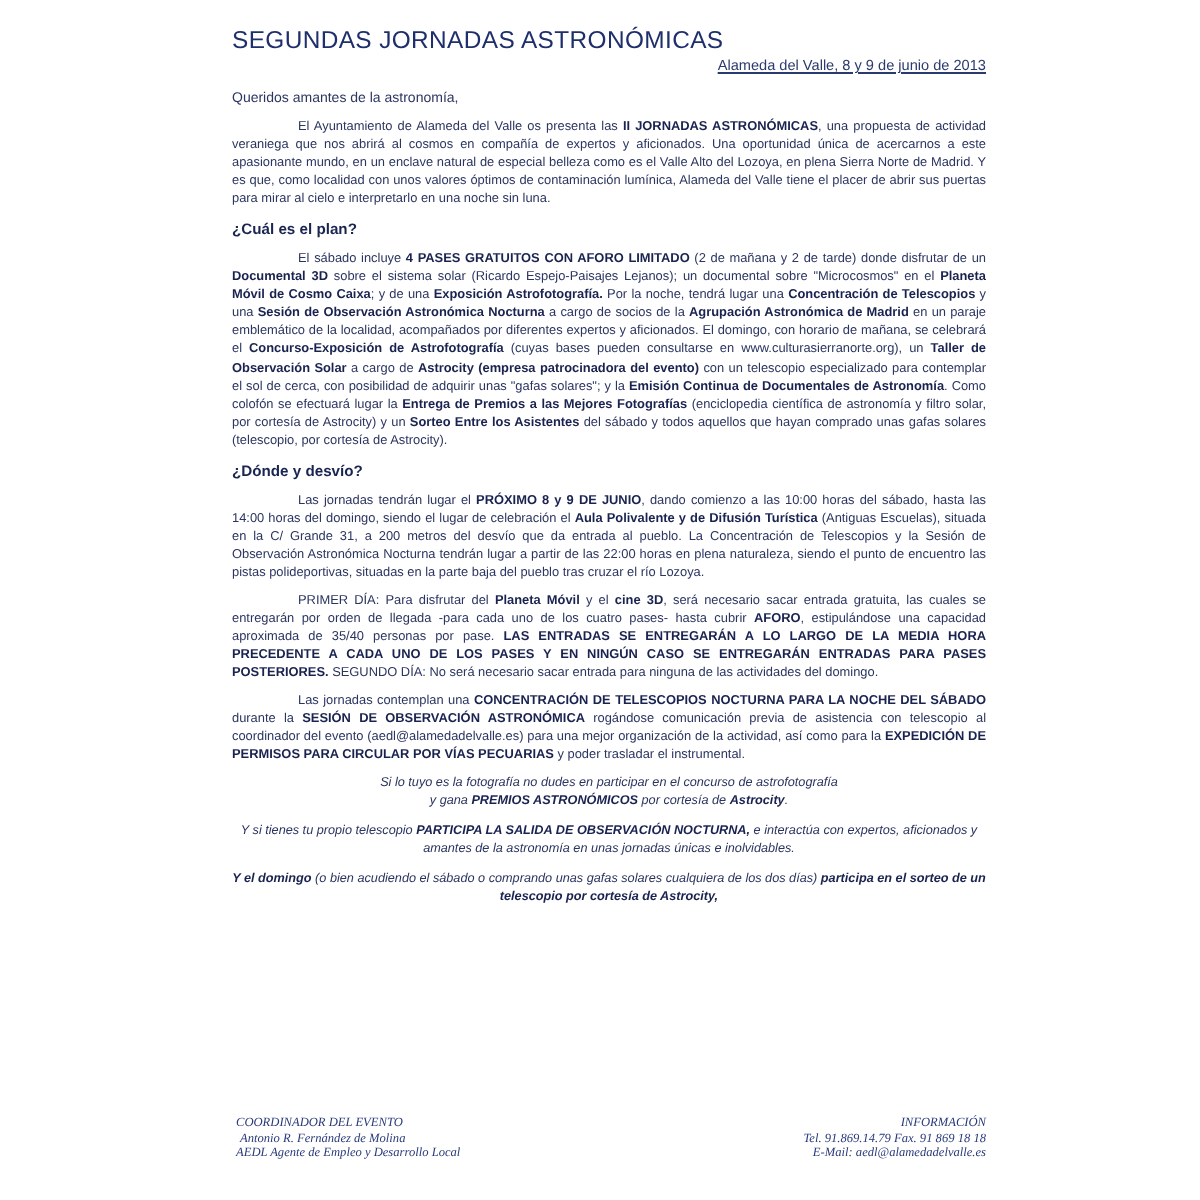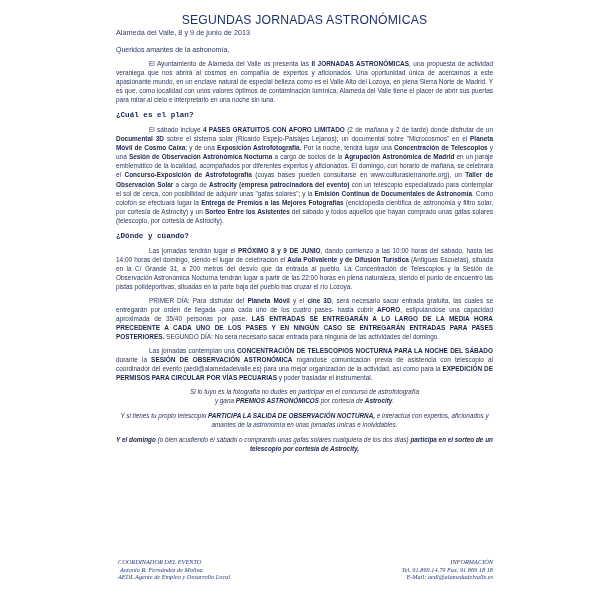--- a/index.html
+++ b/index.html
@@ -1,43 +1,43 @@
 <!DOCTYPE html>
 <html><head>
 <meta charset="utf-8">
 <style>
   html, body { margin:0; padding:0; background:#ffffff; }
   body { width:600px; height:600px; overflow:hidden; position:relative; font-family:"Liberation Sans", sans-serif; color:#1f2a55; }
   .page { position:absolute; left:116px; top:0; width:377px; }
-  .title { text-align:center; font-size:12.2px; color:#1f2f6b; margin-top:13px; letter-spacing:0.2px; line-height:14px; }
-  .subtitle { text-align:left; font-size:7.3px; color:#2b3a6e; line-height:9px; margin-top:1px; }
+  .title { text-align:left; font-size:12.2px; color:#1f2f6b; margin-top:13px; letter-spacing:0.2px; line-height:14px; }
+  .subtitle { text-align:right; font-size:7.3px; color:#2b3a6e; line-height:9px; margin-top:1px;text-decoration:underline; }
   .salute { font-size:7px; margin-top:8px; line-height:9px; color:#2b3560; }
   p.body { font-size:6.45px; line-height:9.05px; text-align:justify; margin:5px 0 0 0; color:#2b3560; text-indent:33px; }
   p.body b, .ital b { color:#1a2350; }
-  h3 { font-size:7.6px; font-weight:bold; color:#1a2552; margin:6px 0 0 0; line-height:10px;font-family:Liberation Mono, monospace; }
+  h3 { font-size:7.6px; font-weight:bold; color:#1a2552; margin:6px 0 0 0; line-height:10px; }
   .ital { font-style:italic; font-size:6.35px; text-align:center; line-height:8.9px; color:#2b3560; }
   .ital.gap { margin-top:6px; }
   .footer { position:absolute; top:558px; left:118px; width:375px; font-family:"Liberation Serif", serif; font-style:italic; font-size:6.3px; line-height:7.7px; color:#2a3a7a; }
   .foot-left { position:absolute; left:0; top:0; }
   .foot-right { position:absolute; right:0; top:0; text-align:right; }
   .indent1 { padding-left:2px; }
 </style>
 </head>
 <body>
 
 <div class="page">
   <div class="title">SEGUNDAS JORNADAS ASTRONÓMICAS</div>
   <div class="subtitle">Alameda del Valle,  8 y 9 de junio de 2013</div>
   <div class="salute">Queridos amantes de la astronomía,</div>
   <p class="body">El Ayuntamiento de Alameda del Valle os presenta las <b>II JORNADAS ASTRONÓMICAS</b>, una propuesta de actividad veraniega que nos abrirá al cosmos en compañía de expertos y aficionados. Una oportunidad única de acercarnos a este apasionante mundo, en un enclave natural de especial belleza como es el Valle Alto del Lozoya, en plena Sierra Norte de Madrid. Y es que, como localidad con unos valores óptimos de contaminación lumínica, Alameda del Valle tiene el placer de abrir sus puertas para mirar al cielo e interpretarlo en una noche sin luna.</p>
 
   <h3>¿Cuál es el plan?</h3>
   <p class="body">El sábado incluye <b>4 PASES GRATUITOS CON AFORO LIMITADO</b> (2 de mañana y 2 de tarde) donde disfrutar de un <b>Documental 3D</b> sobre el sistema solar (Ricardo Espejo-Paisajes Lejanos); un documental sobre "Microcosmos" en el <b>Planeta Móvil de Cosmo Caixa</b>; y de una <b>Exposición Astrofotografía.</b> Por la noche, tendrá lugar una <b>Concentración de Telescopios</b> y una <b>Sesión de Observación Astronómica Nocturna</b> a cargo de socios de la <b>Agrupación Astronómica de Madrid</b> en un paraje emblemático de la localidad, acompañados por diferentes expertos y aficionados. El domingo, con horario de mañana, se celebrará el <b>Concurso-Exposición de Astrofotografía</b> (cuyas bases pueden consultarse en www.culturasierranorte.org), un <b>Taller de Observación Solar</b> a cargo de <b>Astrocity (empresa patrocinadora del evento)</b> con un telescopio especializado para contemplar el sol de cerca, con posibilidad de adquirir unas "gafas solares"; y la <b>Emisión Continua de Documentales de Astronomía</b>. Como colofón se efectuará lugar la <b>Entrega de Premios a las Mejores Fotografías</b> (enciclopedia científica de astronomía y filtro solar, por cortesía de Astrocity) y un <b>Sorteo Entre los Asistentes</b> del sábado y todos aquellos que hayan comprado unas gafas solares (telescopio, por cortesía de Astrocity).</p>
 
-  <h3>¿Dónde y cúando?</h3>
+  <h3>¿Dónde y desvío?</h3>
   <p class="body">Las jornadas tendrán lugar el <b>PRÓXIMO 8 y 9 DE JUNIO</b>, dando comienzo a las 10:00 horas del sábado, hasta las 14:00 horas del domingo, siendo el lugar de celebración el <b>Aula Polivalente y de Difusión Turística</b> (Antiguas Escuelas), situada en la C/ Grande 31, a 200 metros del desvío que da entrada al pueblo. La Concentración de Telescopios y la Sesión de Observación Astronómica Nocturna tendrán lugar a partir de las 22:00 horas en plena naturaleza, siendo el punto de encuentro las pistas polideportivas, situadas en la parte baja del pueblo tras cruzar el río Lozoya.</p>
 
   <p class="body">PRIMER DÍA: Para disfrutar del <b>Planeta Móvil</b> y el <b>cine 3D</b>, será necesario sacar entrada gratuita, las cuales se entregarán por orden de llegada -para cada uno de los cuatro pases- hasta cubrir <b>AFORO</b>, estipulándose una capacidad aproximada de 35/40 personas por pase. <b>LAS ENTRADAS SE ENTREGARÁN A LO LARGO DE LA MEDIA HORA PRECEDENTE A CADA UNO DE LOS PASES Y EN NINGÚN CASO SE ENTREGARÁN ENTRADAS PARA PASES POSTERIORES.</b> SEGUNDO DÍA: No será necesario sacar entrada para ninguna de las actividades del domingo.</p>
 
   <p class="body">Las jornadas contemplan una <b>CONCENTRACIÓN DE TELESCOPIOS NOCTURNA PARA LA NOCHE DEL SÁBADO</b> durante la <b>SESIÓN DE OBSERVACIÓN ASTRONÓMICA</b> rogándose comunicación previa de asistencia con telescopio al coordinador del evento (aedl@alamedadelvalle.es) para una mejor organización de la actividad, así como para la <b>EXPEDICIÓN DE PERMISOS PARA CIRCULAR POR VÍAS PECUARIAS</b> y poder trasladar el instrumental.</p>
 
   <div class="ital gap">Si lo tuyo es la fotografía no dudes en participar en el concurso de astrofotografía<br>y gana <b>PREMIOS ASTRONÓMICOS</b>  por cortesía de <b>Astrocity</b>.</div>
   <div class="ital gap">Y si tienes tu propio telescopio <b>PARTICIPA LA SALIDA DE OBSERVACIÓN NOCTURNA,</b> e interactúa con expertos, aficionados y amantes de la astronomía en unas jornadas únicas e inolvidables.</div>
   <div class="ital gap"><b>Y el domingo</b> (o bien acudiendo el sábado o comprando unas gafas solares cualquiera de los dos días) <b>participa en el sorteo de un telescopio por cortesía de Astrocity,</b></div>
 </div>

